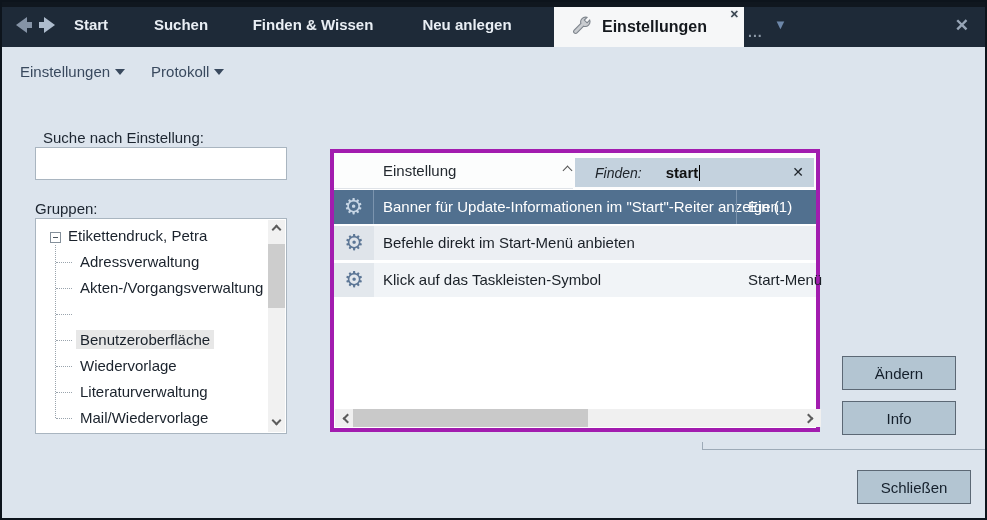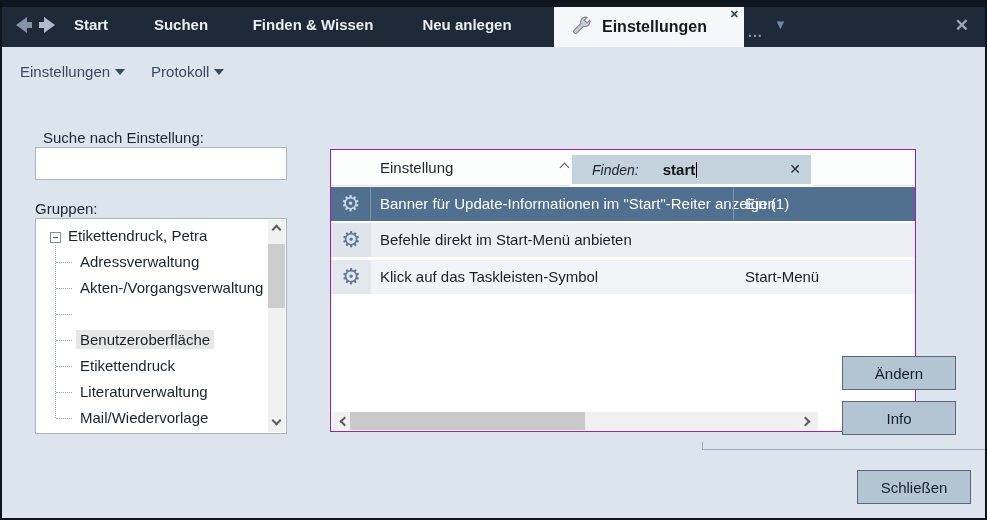--- a/index.html
+++ b/index.html
@@ -51,21 +51,21 @@
   .vscroll .thumb { position:absolute; left:0; top:24px; width:17px; height:64px; background:#cdcdcd; }
   .hscroll { position:absolute; left:1px; bottom:1px; height:18px; background:#f0f0f0; }
   .hscroll .thumb { position:absolute; top:0; height:18px; background:#c9c9c9; }
   .chev { position:absolute; width:7px; height:7px; border-left:2px solid #5c5c5c; border-top:2px solid #5c5c5c; }
   .chev.up   { transform:rotate(45deg); }
   .chev.down { transform:rotate(225deg); }
   .chev.left { transform:rotate(-45deg); }
   .chev.right{ transform:rotate(135deg); }
 
   
-  .table { left:328px; top:147px; width:586px; height:283px; border:1px solid #a21caf;text-decoration:underline; }
+  .table { left:328px; top:147px; width:490px; height:283px; border:4px solid #a21caf;text-decoration:underline; }
   .thead { position:absolute; left:0; top:0; width:100%; height:36px; background:#fcfdfd;
            border-bottom:1px solid #dfe3e8; }
   .thead .htxt { position:absolute; left:49px; top:9px; font-size:15px; color:#23292f; }
   .sort-caret { position:absolute; left:230px; top:14px; width:7px; height:7px;
                 border-left:1px solid #555; border-top:1px solid #555; transform:rotate(45deg); }
   .tsearch { position:absolute; left:239px; top:3px; width:243px; height:33px; background:#c4d2de;
              border:2px solid #fdfdfd; display:flex; align-items:center; }
   .tsearch .slabel { font-style:italic; color:#20262c; font-size:14px; margin-left:20px; }
   .tsearch .sval { font-weight:bold; color:#111; font-size:15px; margin-left:24px; }
   .tsearch .caret { display:inline-block; width:1px; height:16px; background:#000; margin-left:1px; }
@@ -157,21 +157,21 @@
     </div>
     <div class="tree-item" style="top:82px;">
       <span class="stub"></span>
     </div>
     <div class="tree-item selected" style="top:108px;">
       <span class="stub"></span>
         <span class="txt">Benutzeroberfläche</span>
     </div>
     <div class="tree-item" style="top:134px;">
       <span class="stub"></span>
-        <span class="txt">Etikettendruck</span>
+        <span class="txt">Wiedervorlage</span>
     </div>
     <div class="tree-item" style="top:160px;padding-left:10px;">
       <span class="stub"></span>
         <span class="txt">Literaturverwaltung</span>
     </div>
     <div class="tree-item" style="top:186px;">
       <span class="stub"></span>
         <span class="txt">Mail/Wiedervorlage</span>
     </div>
 

